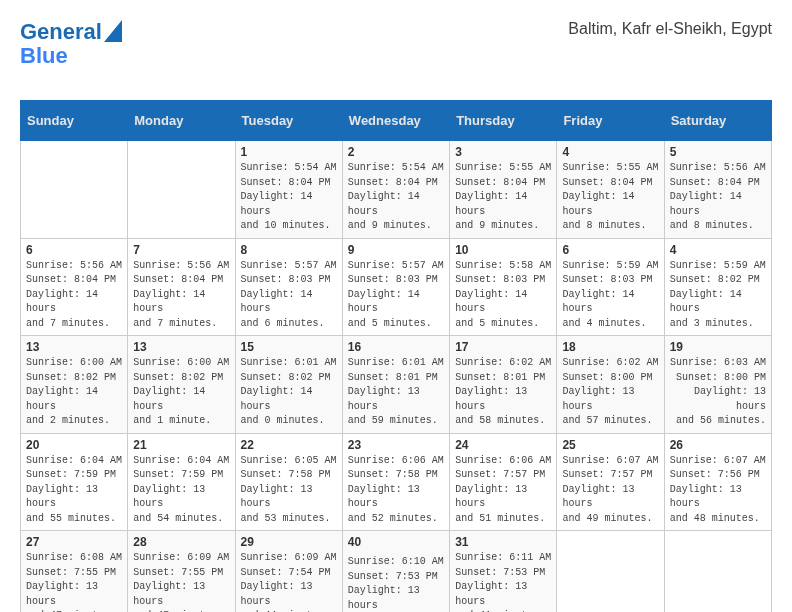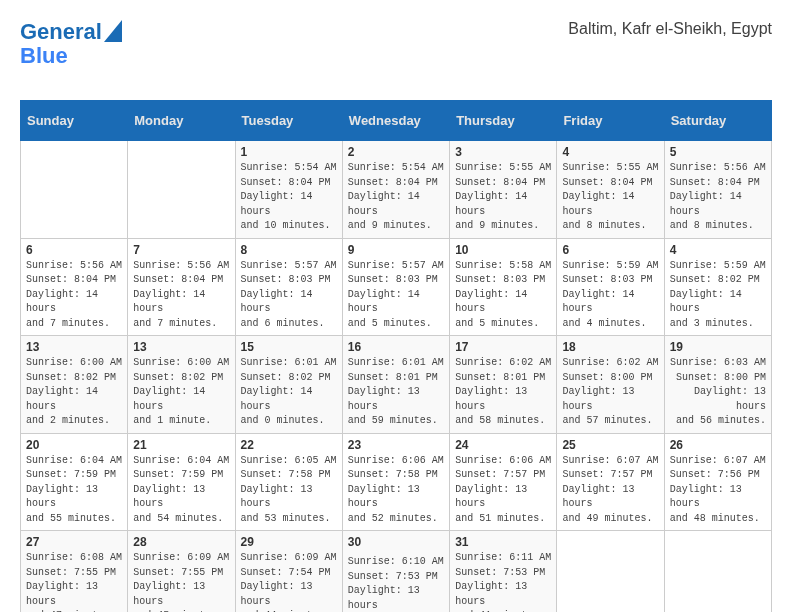--- a/index.html
+++ b/index.html
@@ -326,21 +326,21 @@
 and 45 minutes.</div>
         </td>
         <td>
           <span class="day-num">29</span>
           <div class="day-info" style="white-space: pre-line;">Sunrise: 6:09 AM
 Sunset: 7:54 PM
 Daylight: 13 hours
 and 44 minutes.</div>
         </td>
         <td>
-          <span class="day-num">30</span>
+          <span class="day-num">40</span>
           <div class="day-info" style="white-space: pre-line; margin-top: 6px;">Sunrise: 6:10 AM
 Sunset: 7:53 PM
 Daylight: 13 hours
 and 43 minutes.</div>
         </td>
         <td>
           <span class="day-num">31</span>
           <div class="day-info" style="white-space: pre-line;">Sunrise: 6:11 AM
 Sunset: 7:53 PM
 Daylight: 13 hours

